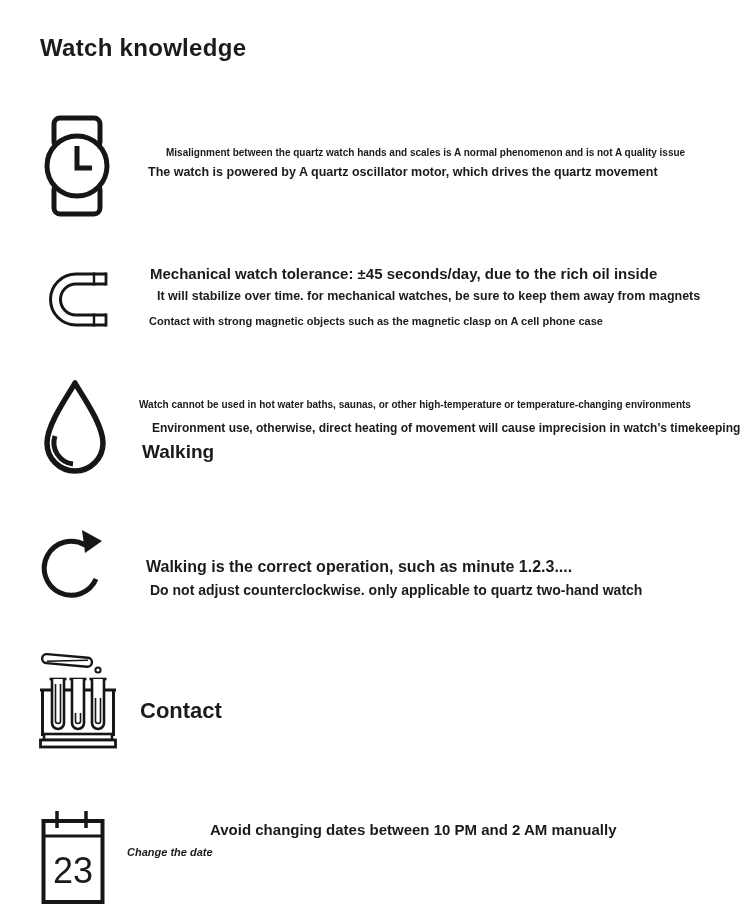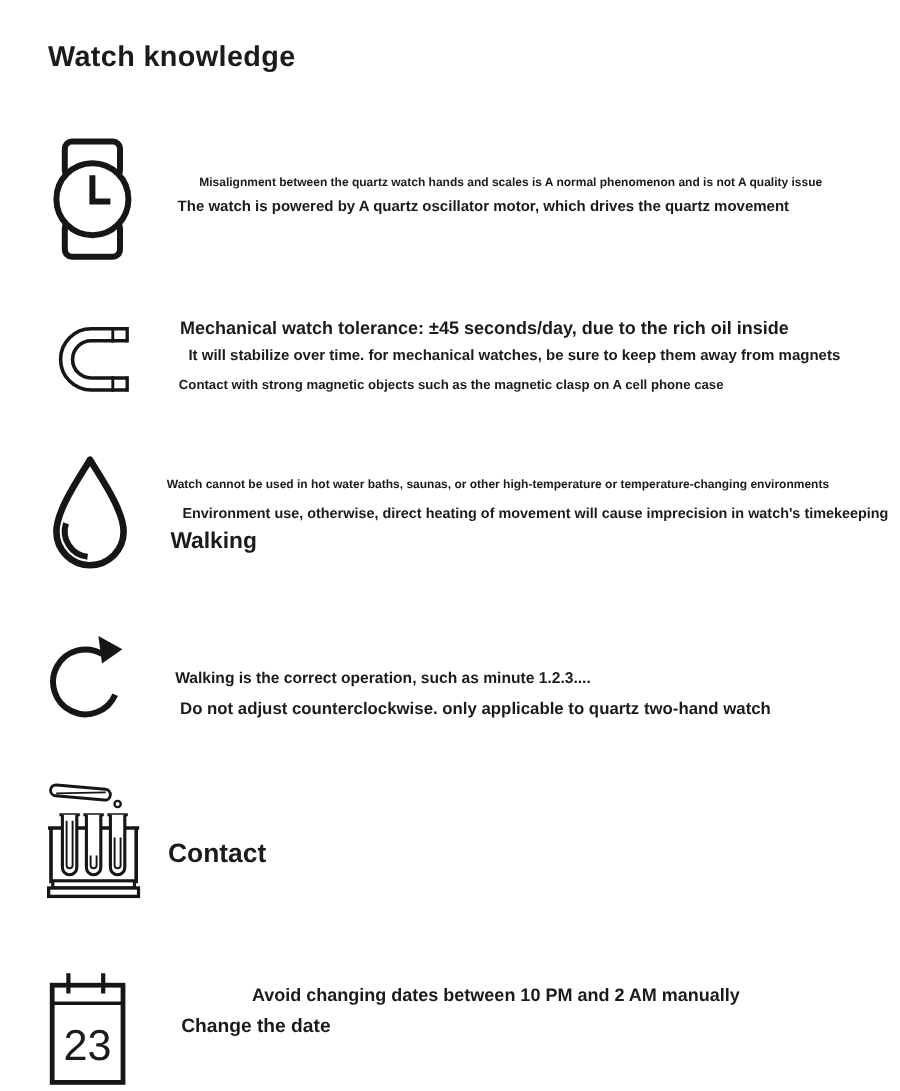--- a/index.html
+++ b/index.html
@@ -18,28 +18,28 @@
 
   .s2l1   {left:150px; top:265px; font-size:15px;}
   .s2l2   {left:157px; top:289px; font-size:12.5px;text-align:right;}
   .s2l3   {left:149px; top:315px; font-size:11px;}
 
   .s3l1   {left:139px; top:399px; font-size:10px;}
   .s3l2   {left:152px; top:421px; font-size:12px;}
   .s3l3   {left:142px; top:441px; font-size:19px;}
 
   .s4l1   {left:184px; top:532px; font-size:14.5px;}
-  .s4l2   {left:146px; top:557px; font-size:13px;}
+  .s4l2   {left:146px; top:557px; font-size:16px;}
   .s4l3   {left:150px; top:582px; font-size:14px;}
 
   .s5l1   {left:152px; top:680px; font-size:12px;}
   .s5l2   {left:140px; top:698px; font-size:22px;}
 
   .s6l1   {left:210px; top:821px; font-size:15px;}
-  .s6l2   {left:151px; top:846px; font-size:16px;}
+  .s6l2   {left:127px; top:846px; font-size:11px;font-style:italic;}
 
   .i1{left:43px; top:115px;}
   .i2{left:44px; top:268px;}
   .i3{left:42px; top:379px;}
   .i4{left:40px; top:527px;}
   .i5{left:39px; top:650px;}
   .i6{left:40px; top:808px;}
 </style>
 </head>
 <body>

